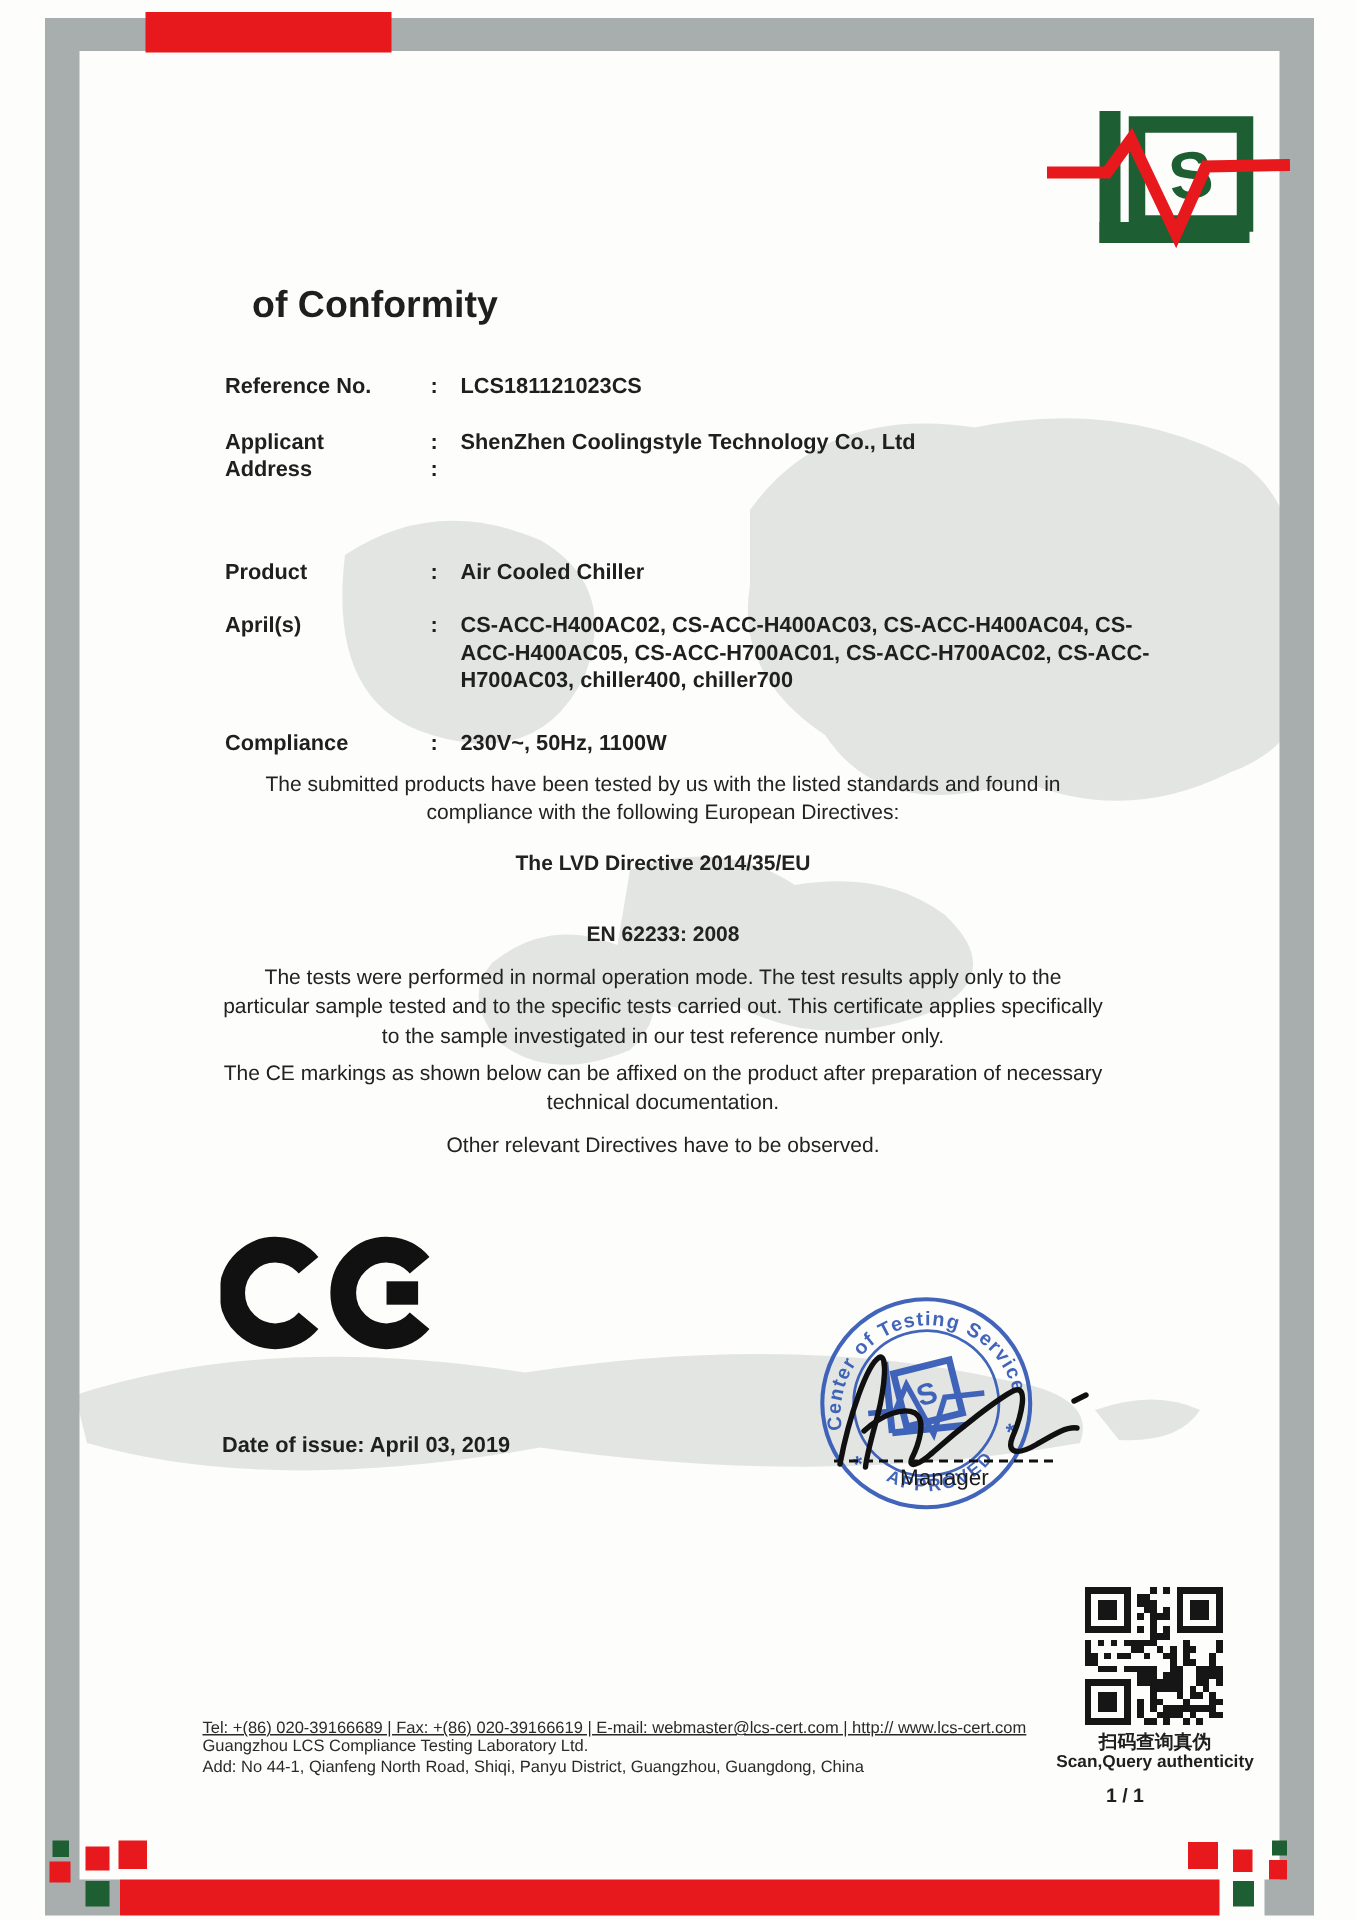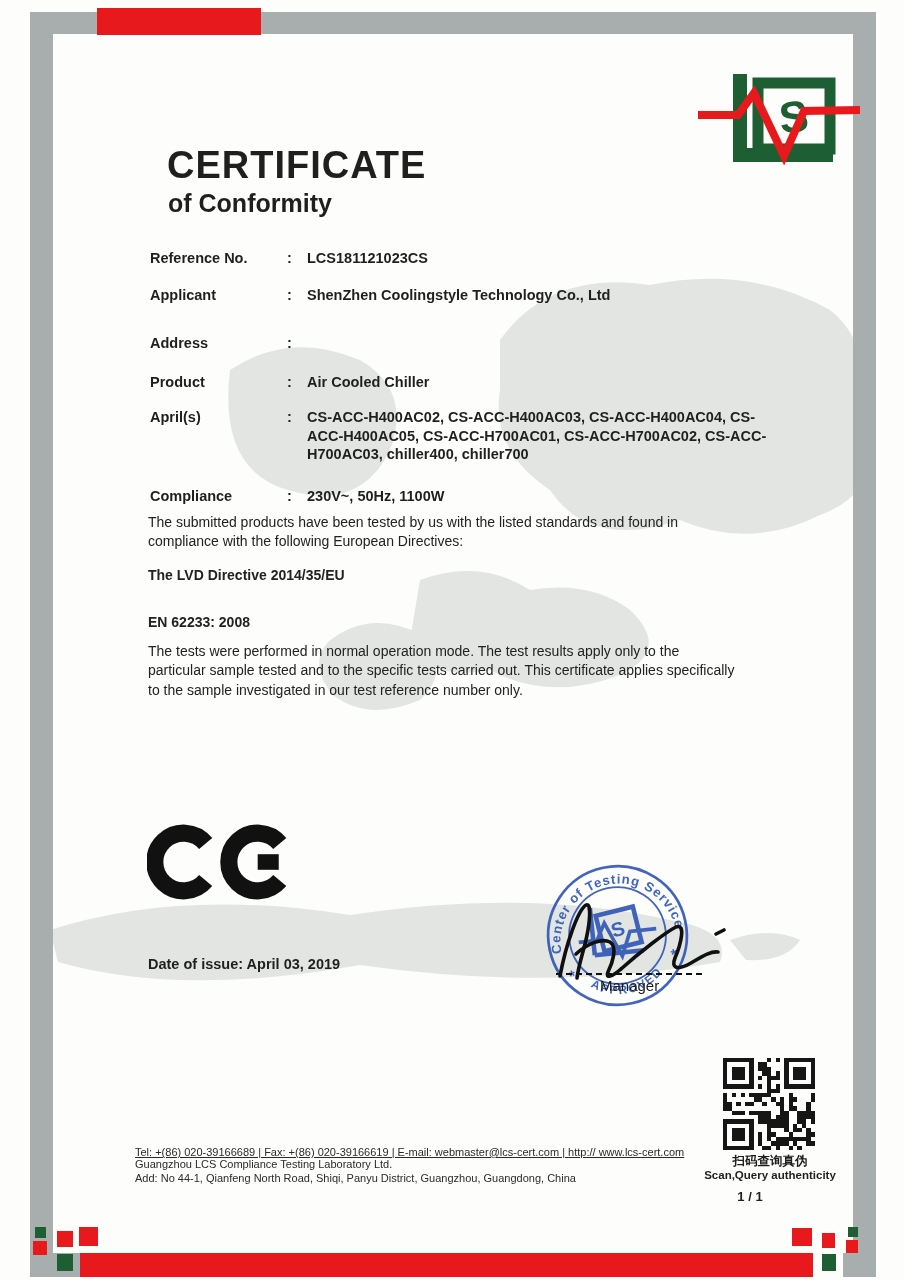--- a/index.html
+++ b/index.html
@@ -9,21 +9,21 @@
   html,body{margin:0;padding:0;background:#e9e9e9;}
   .page{position:relative;width:904px;height:1280px;background:#fdfdfc;overflow:hidden;
         font-family:"Liberation Sans","DejaVu Sans",sans-serif;color:var(--ink);}
   .abs{position:absolute;}
   .bar{position:absolute;background:var(--gray);}
   .sq{position:absolute;}
   .field-row{position:absolute;left:150px;display:flex;font-size:14.5px;font-weight:700;line-height:1.28;}
   .field-label{width:137px;flex:0 0 137px;}
   .field-colon{width:20px;flex:0 0 20px;text-align:left;}
   .field-value{width:470px;}
-  .para{position:absolute;left:148px;width:588px;font-size:14px;line-height:1.38;color:#222;}
+  .para{position:absolute;left:148px;width:588px;font-size:14px;line-height:1.38;color:#222;text-align:center;}
   .bold{font-weight:700;}
   .footer-line{font-size:11px;line-height:14px;color:#2a2a2a;}
   .wm{position:absolute;left:30px;top:250px;pointer-events:none;}
   svg text{font-family:"Liberation Sans","DejaVu Sans",sans-serif;}
 </style>
 </head>
 <body>
 
 <div class="page">
 
@@ -59,34 +59,33 @@
   <div class="sq" style="left:822px;top:1254px;width:14px;height:17px;background:var(--green);"></div>
 
   <svg class="abs" style="left:698px;top:64px;" width="162" height="104" viewBox="0 0 162 104">
     <rect x="35" y="10" width="14" height="88" fill="var(--green)"></rect>
     <rect x="35" y="84" width="100" height="14" fill="var(--green)"></rect>
     <rect x="60" y="19" width="72" height="66" fill="none" stroke="var(--green)" stroke-width="11"></rect>
     <text x="96" y="68" font-size="44" font-weight="700" fill="var(--green)" text-anchor="middle" transform="rotate(-6 96 55)">S</text>
     <polyline points="0,51 40,51 56,29 86,92 106,47 162,46" fill="none" stroke="var(--red)" stroke-width="8"></polyline>
   </svg>
 
-  <div class="abs" style="left:167px;top:144px;font-size:38px;font-weight:700;letter-spacing:1px;">CERTIFICATE</div>
   <div class="abs" style="left:168px;top:189px;font-size:25px;font-weight:700;">of Conformity</div>
 
   <div class="field-row" style="top:249px;">
     <div class="field-label">Reference No.</div>
     <div class="field-colon">:</div>
     <div class="field-value">LCS181121023CS</div>
   </div>
   <div class="field-row" style="top:286px;">
     <div class="field-label">Applicant</div>
     <div class="field-colon">:</div>
     <div class="field-value">ShenZhen Coolingstyle Technology Co., Ltd</div>
   </div>
-  <div class="field-row" style="top:334px;">
+  <div class="field-row" style="top:304px;">
     <div class="field-label">Address</div>
     <div class="field-colon">:</div>
   </div>
   <div class="field-row" style="top:373px;">
     <div class="field-label">Product</div>
     <div class="field-colon">:</div>
     <div class="field-value">Air Cooled Chiller</div>
   </div>
   <div class="field-row" style="top:408px;">
     <div class="field-label">April(s)</div>
@@ -96,20 +95,22 @@
   <div class="field-row" style="top:487px;">
     <div class="field-label">Compliance</div>
     <div class="field-colon">:</div>
     <div class="field-value">230V~, 50Hz, 1100W</div>
   </div>
 
   <div class="para" style="top:513px;">The submitted products have been tested by us with the listed standards and found in compliance with the following European Directives:</div>
   <div class="para bold" style="top:566px;">The LVD Directive 2014/35/EU</div>
   <div class="para bold" style="top:613px;">EN 62233: 2008</div>
   <div class="para" style="top:642px;">The tests were performed in normal operation mode. The test results apply only to the particular sample tested and to the specific tests carried out. This certificate applies specifically to the sample investigated in our test reference number only.</div>
+  <div class="para" style="top:706px;">The CE markings as shown below can be affixed on the product after preparation of necessary technical documentation.</div>
+  <div class="para" style="top:754px;">Other relevant Directives have to be observed.</div>
 
   <svg class="abs" style="left:147px;top:812px;" width="152" height="100" viewBox="0 0 195 100">
     <g stroke="#111" stroke-width="22" fill="none">
       <path d="M75.3,26.2 A37,37 0 1,0 75.3,73.8"></path>
       <path d="M170.3,26.2 A37,37 0 1,0 170.3,73.8"></path>
     </g>
     <rect x="142" y="40" width="27" height="20" fill="#111"></rect>
   </svg>
 
   <div class="abs bold" style="left:148px;top:956px;font-size:14.5px;">Date of issue: April 03, 2019</div>

